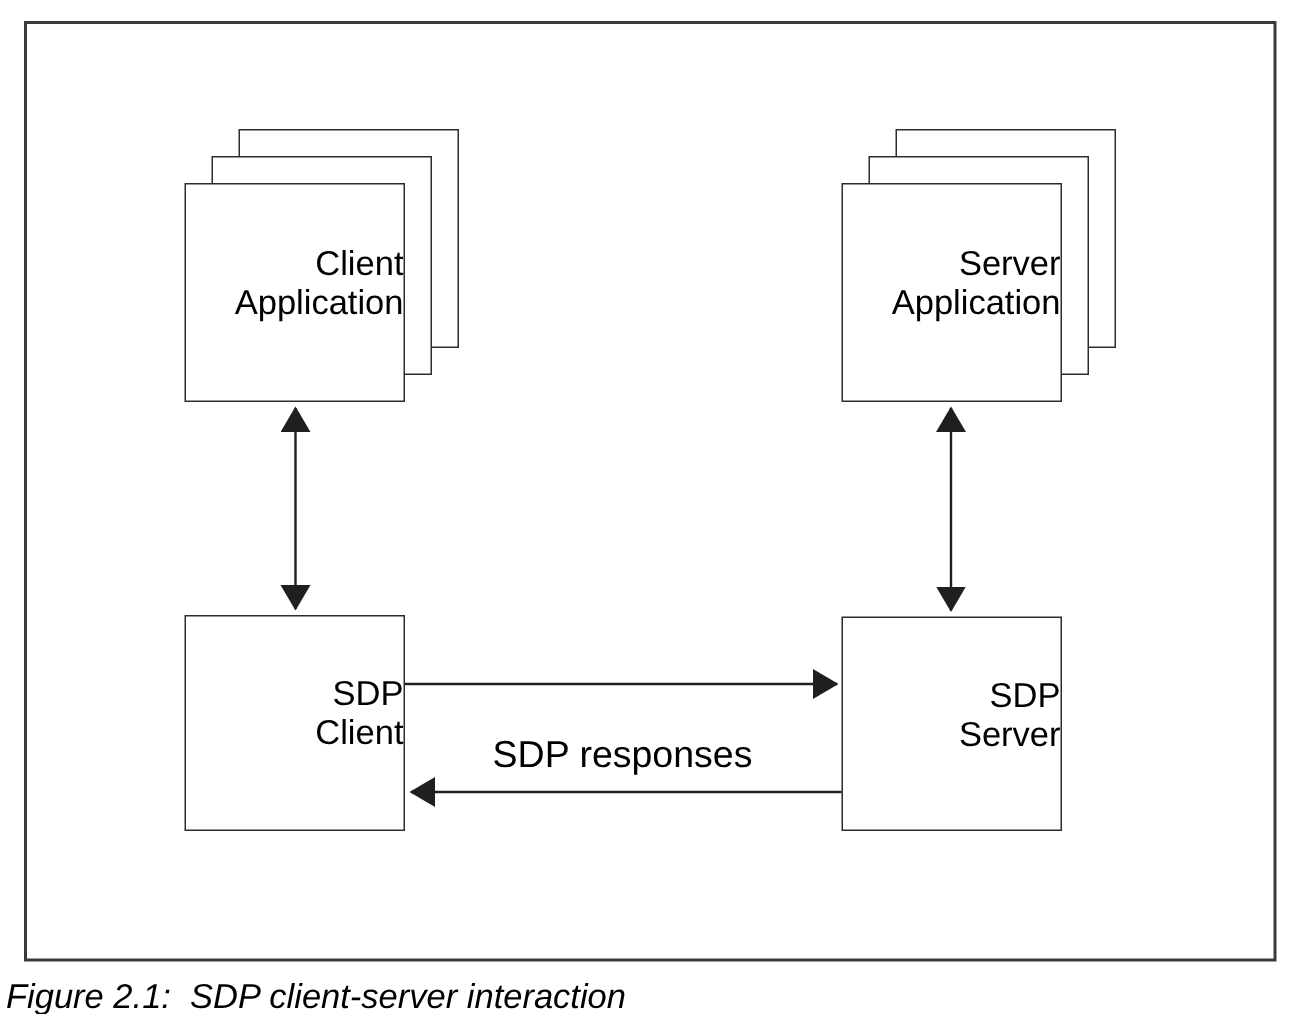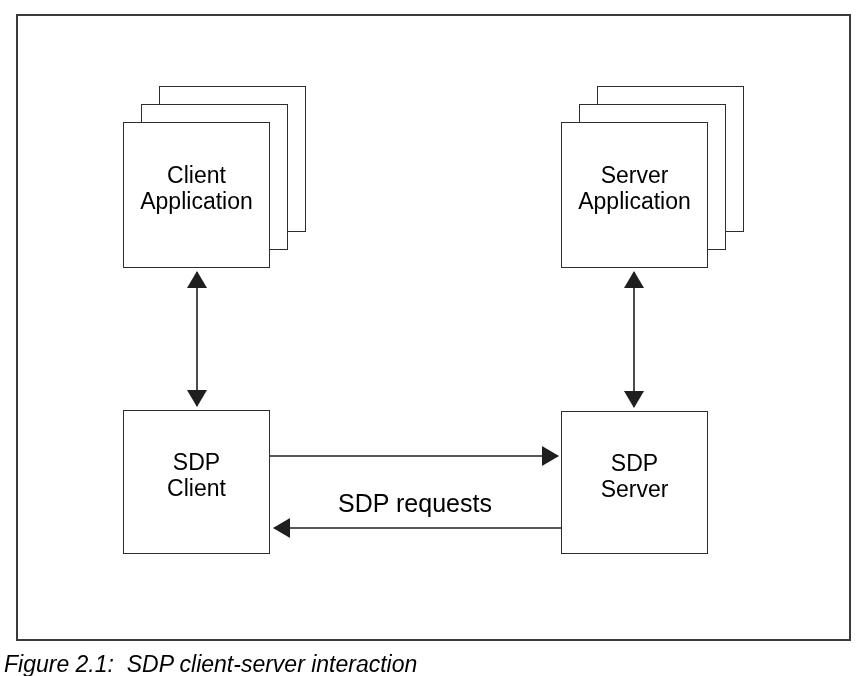--- a/index.html
+++ b/index.html
@@ -32,21 +32,21 @@
   }
   .node {
     position: absolute;
     background: #ffffff;
     border: 1.5px solid var(--color-box_border, #2d2d2d);
     box-sizing: border-box;
   }
   .labelled {
     display: flex;
     flex-direction: column;
-    align-items: center;
+    align-items: flex-end;
     justify-content: center;
     text-align: center;
     font-size: 23px;
     line-height: 26px;
     padding-bottom: 14px;
     color: var(--color-text, #000);
   }
   
   .card-client-back  { left: 159px; top:  86px; width: 147px; height: 146px; }
   .card-client-mid   { left: 141px; top: 104px; width: 147px; height: 146px; }
@@ -130,17 +130,17 @@
       <marker id="arrowhead" markerUnits="userSpaceOnUse" markerWidth="20" markerHeight="22" refX="16" refY="10" orient="auto-start-reverse">
         <path class="arrowhead" d="M0,0 L17,10 L0,20 Z"></path>
       </marker>
     </defs>
     <line class="edge" x1="197" y1="272" x2="197" y2="406" marker-start="url(#arrowhead)" marker-end="url(#arrowhead)"></line>
     <line class="edge" x1="634" y1="272" x2="634" y2="407" marker-start="url(#arrowhead)" marker-end="url(#arrowhead)"></line>
     <line class="edge" x1="270" y1="456" x2="558" y2="456" marker-end="url(#arrowhead)"></line>
     <line class="edge" x1="561" y1="528" x2="274" y2="528" marker-end="url(#arrowhead)"></line>
   </svg>
 
-  <div class="edge-label responses-label">SDP requests</div>
+  <div class="edge-label responses-label">SDP responses</div>
 
   <div class="caption">Figure 2.1:  SDP client-server interaction</div>
 
 </div>
 
 </body></html>

